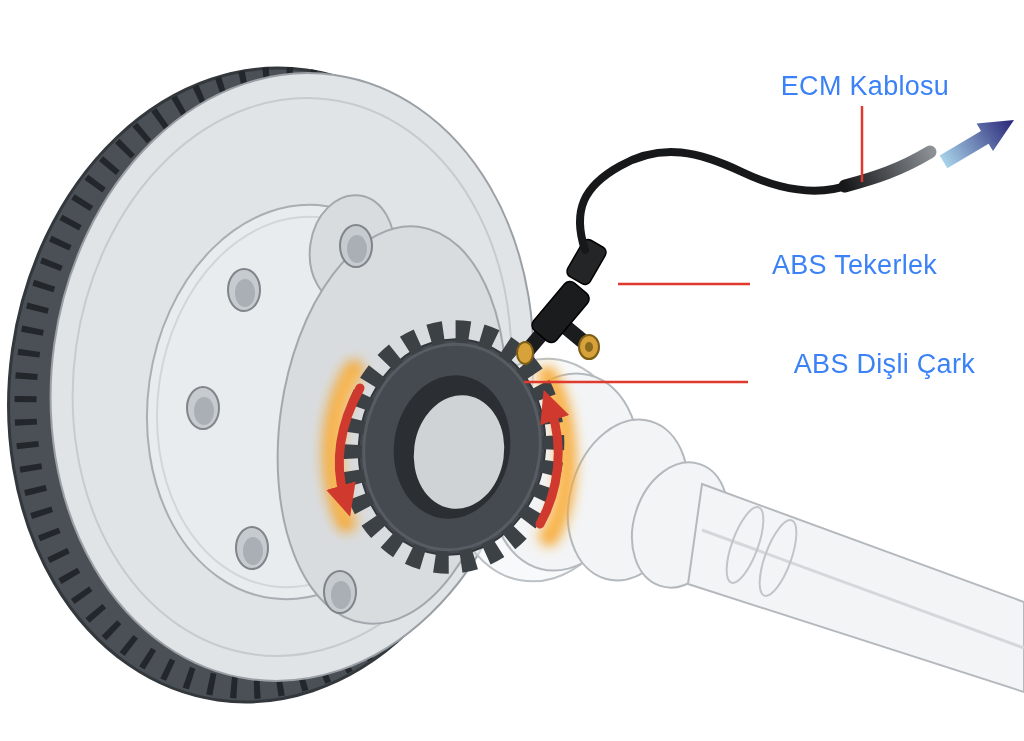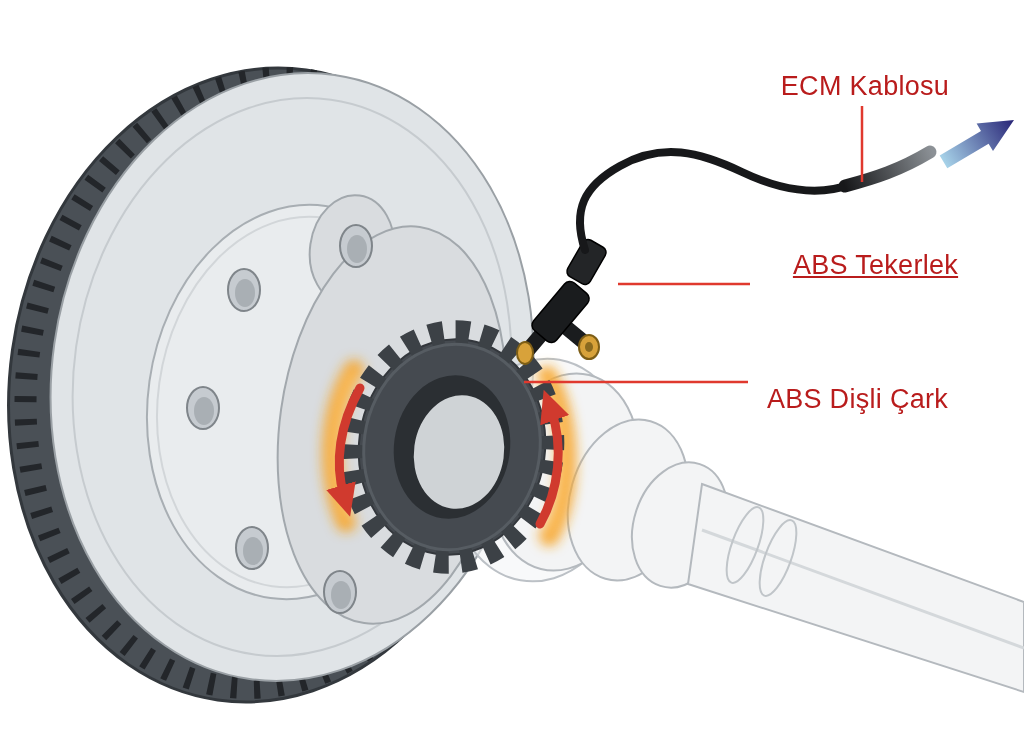--- a/index.html
+++ b/index.html
@@ -8,21 +8,21 @@
   .stage {
     position: relative;
     width: 1024px;
     height: 741px;
     background: #ffffff;
     overflow: hidden;
   }
   .stage svg { position: absolute; left: 0; top: 0; }
   .label {
     position: absolute;
-    color: #b91c1c;
+    color: #3b82f6;
     font-size: 27px;
     line-height: 33px;
     letter-spacing: 0.3px;
     text-align: center;
     white-space: nowrap;
   }
 </style>
 </head>
 <body>
 
@@ -137,19 +137,19 @@
 
     <g>
       <line x1="862" y1="106" x2="862" y2="182" stroke="#e0392e" stroke-width="2.5"></line>
       <line x1="618" y1="284" x2="750" y2="284" stroke="#e0392e" stroke-width="2.5"></line>
       <line x1="524" y1="382" x2="748" y2="382" stroke="#e0392e" stroke-width="2.5"></line>
     </g>
   </svg>
 
   <div class="label" style="left:745px; top:70px; width:240px;">ECM Kablosu</div>
 
-  <div class="label" style="left:758px; top:249px; width:235px;text-decoration:underline;">
+  <div class="label" style="left:737px; top:249px; width:235px;">
     <span>ABS Tekerlek</span><br>
   </div>
 
-  <div class="label" style="left:740px; top:383px; width:235px;">ABS Dişli Çark</div>
+  <div class="label" style="left:740px; top:348px; width:235px;text-align:right;">ABS Dişli Çark</div>
 
 </div>
 
 </body></html>

